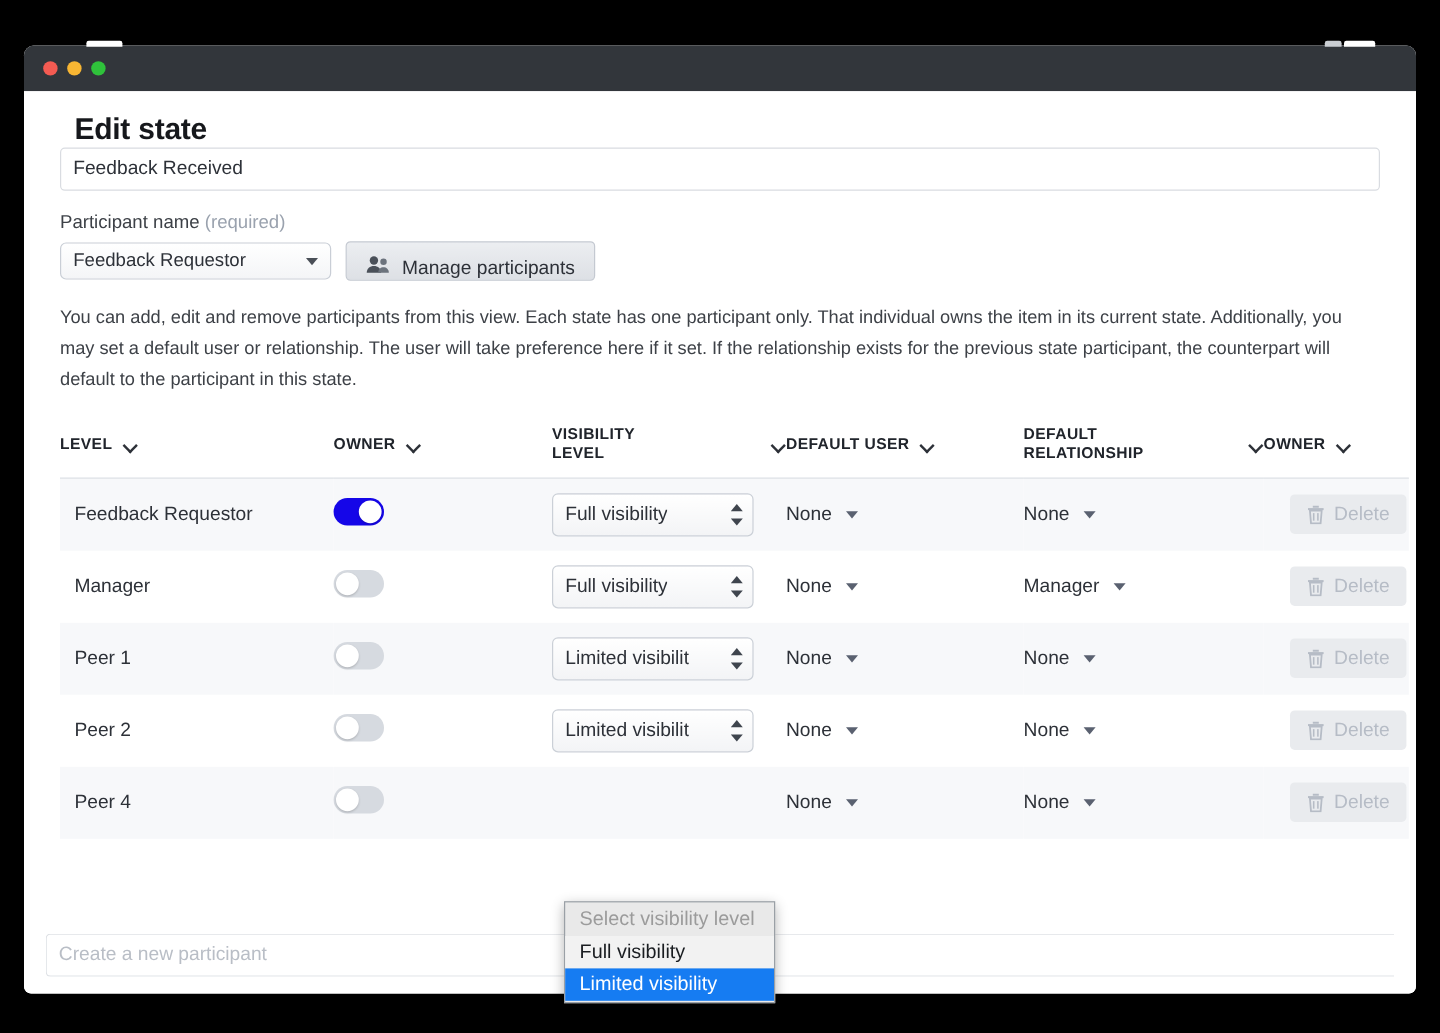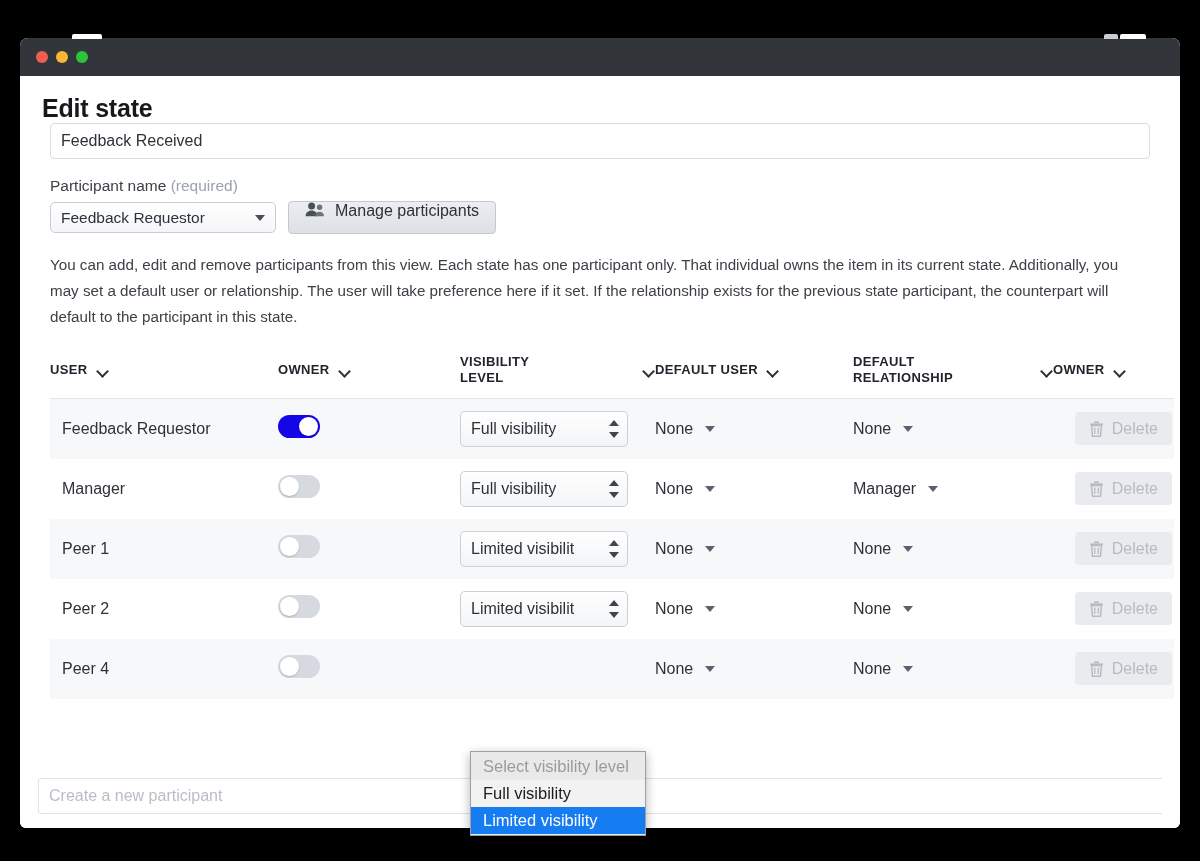--- a/index.html
+++ b/index.html
@@ -52,21 +52,21 @@
     background: #ffffff;
     border-radius: 0 0 6px 6px;
     padding: 14px 12px 0 12px;
   }
 
   
   .page-title {
     font-size: 25px;
     font-weight: bold;
     color: #16181c;
-    margin: 4px 0 0 10px;
+    margin: 4px 0 0 30px;
     letter-spacing: -0.2px;
   }
   .field-label {
     margin: 18px 0 6px 18px;
     font-size: 15.5px;
     color: #3d4147;
   }
   .field-label .req { color: #9aa2ae; }
 
   .text-input {
@@ -110,21 +110,21 @@
   .caret-down {
     position: absolute; right: 10px;
     width: 0; height: 0;
     border-left: 5px solid transparent;
     border-right: 5px solid transparent;
     border-top: 6px solid #4a4f57;
   }
 
   .btn-grey {
     display: inline-flex;
-    align-items: flex-start;
+    align-items: flex-end;
     gap: 10px;
     height: 33px;
     padding: 0 16px;
     font-size: 16px;
     color: #2d3138;
     background: linear-gradient(#eceef1, #dde0e5);
     border: 1px solid #c4c9d1;
     border-radius: 4px;
     cursor: pointer;
   }
@@ -382,21 +382,21 @@
         <col style="width:182px">
         <col style="width:195px">
         <col style="width:198px">
         <col style="width:200px">
         <col style="width:121px">
       </colgroup>
       <thead>
         <tr>
           <th>
             <div class="th-inner">
-              <span class="lbl">USER</span>
+              <span class="lbl">LEVEL</span>
               <span class="sortchev"></span>
             </div>
           </th>
           <th>
             <div class="th-inner">
               <span class="lbl">OWNER</span>
               <span class="sortchev"></span>
             </div>
           </th>
           <th>

